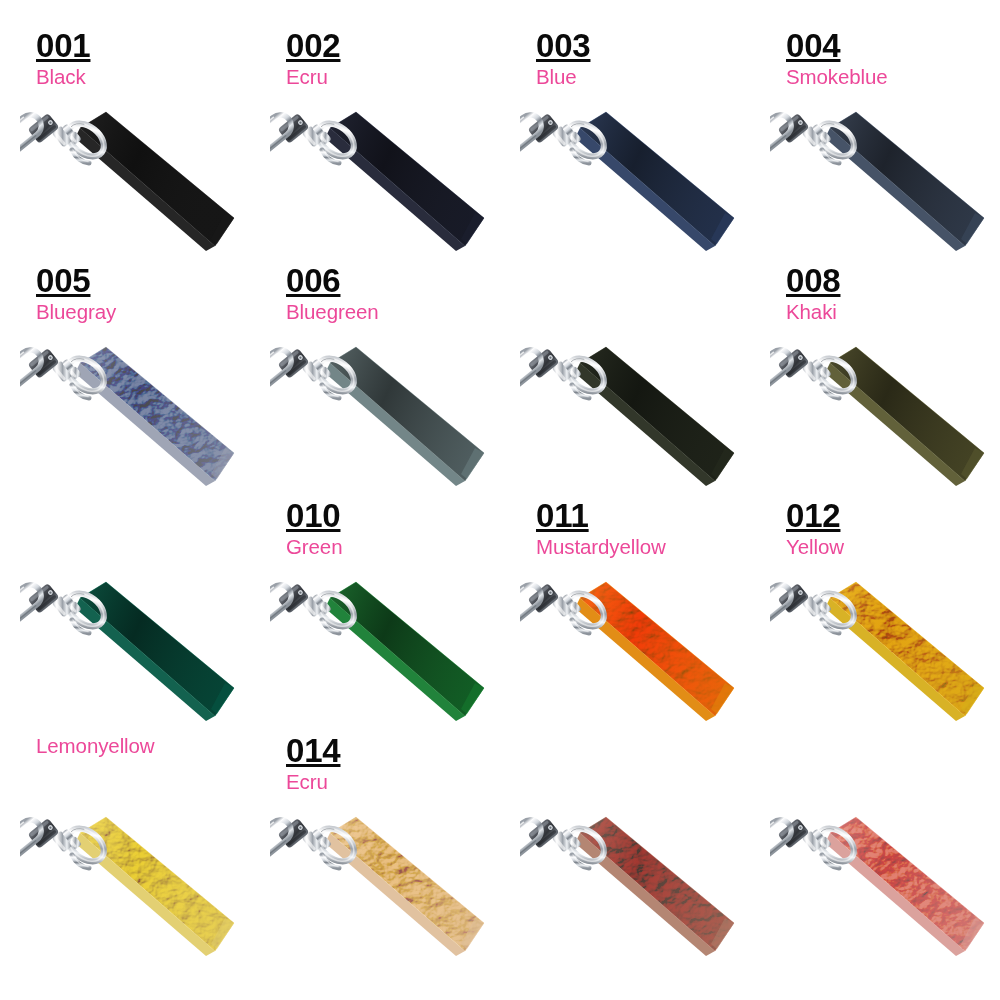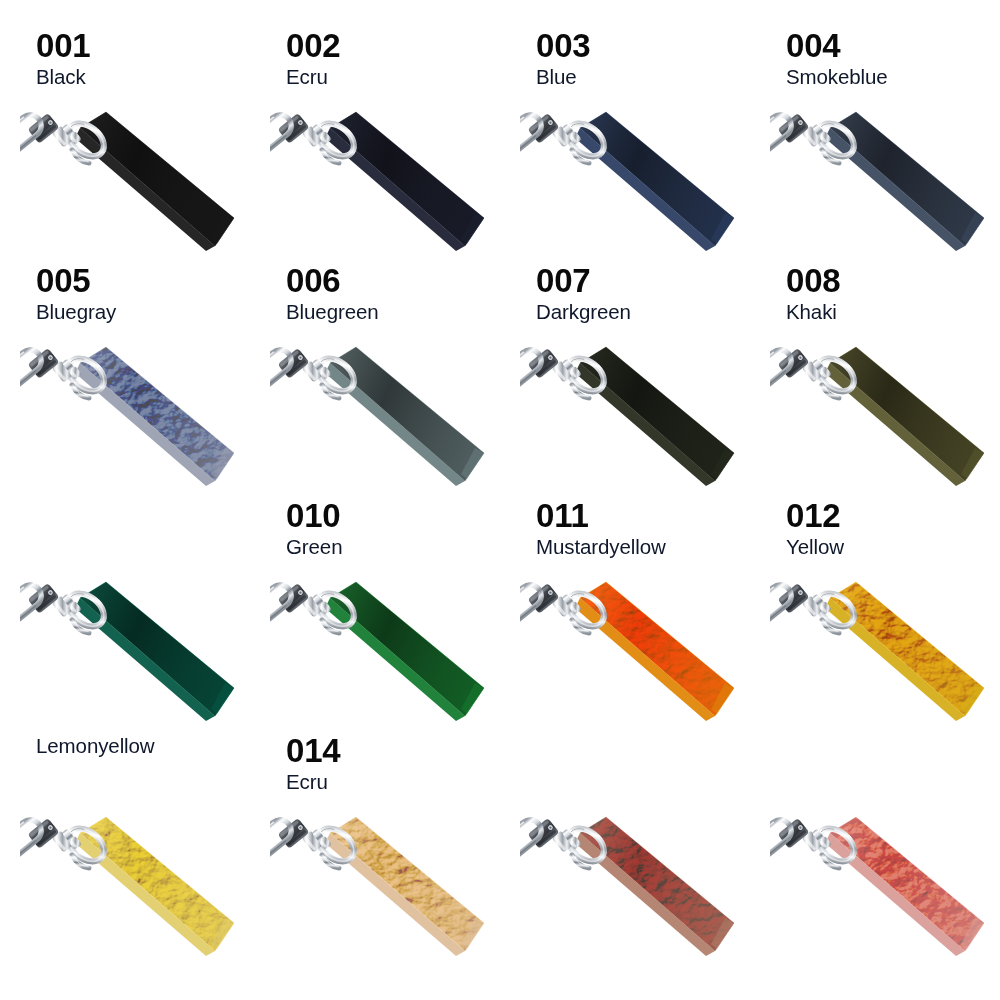--- a/index.html
+++ b/index.html
@@ -40,25 +40,26 @@
     line-height: 1;
     user-select: none;
   }
   .swatch-code {
     font-size: 33px;
     font-weight: bold;
     color: #0a0a0a;
     letter-spacing: -0.2px;
     line-height: 1.08;
     display: block;
+    text-decoration: underline;
   }
   .swatch-name {
     font-size: 20.5px;
     font-weight: normal;
-    color: #0f172a;
+    color: #ec4899;
     letter-spacing: -0.1px;
     line-height: 1.25;
     display: block;
     white-space: nowrap;
   }
 
   .strap-art {
     position: absolute;
     left: 14px;
     top: 78px;
@@ -751,24 +752,20 @@
       <rect x="51.2" y="25.4" width="2.6" height="8" rx="1.2" fill="#ffffff" opacity="0.62"></rect>
     </g>
 
     <path d="M 52,44 q 6,12 17,13" fill="none" stroke="url(#chrome5)" stroke-width="5" stroke-linecap="round"></path>
     <path d="M 53,44 q 5.5,10.5 15,11.6" fill="none" stroke="#ffffff" stroke-opacity="0.5" stroke-width="1.5" stroke-linecap="round"></path>
   </g>
 </svg>
     </div>
     </div>
     <div class="swatch-cell">
-    <div class="swatch-labels">
-      <span class="swatch-code">007</span>
-      <span class="swatch-name">Darkgreen</span>
-    </div>
     <div class="strap-art">
 
 <svg viewBox="0 0 236 152" xmlns="http://www.w3.org/2000/svg" shape-rendering="geometricPrecision">
   <defs>
   <filter id="grain6" x="-20%" y="-20%" width="140%" height="140%">
     <feTurbulence type="fractalNoise" baseFrequency="0.075 0.10" numOctaves="4" seed="25" result="n"></feTurbulence>
     <feDiffuseLighting in="n" surfaceScale="2.6" diffuseConstant="1.05" lighting-color="#ffffff" result="lit">
       <feDistantLight azimuth="228" elevation="58"></feDistantLight>
     </feDiffuseLighting>
     <feComposite in="lit" in2="SourceGraphic" operator="arithmetic" k1="1.05" k2="0" k3="0" k4="-0.40"></feComposite>

